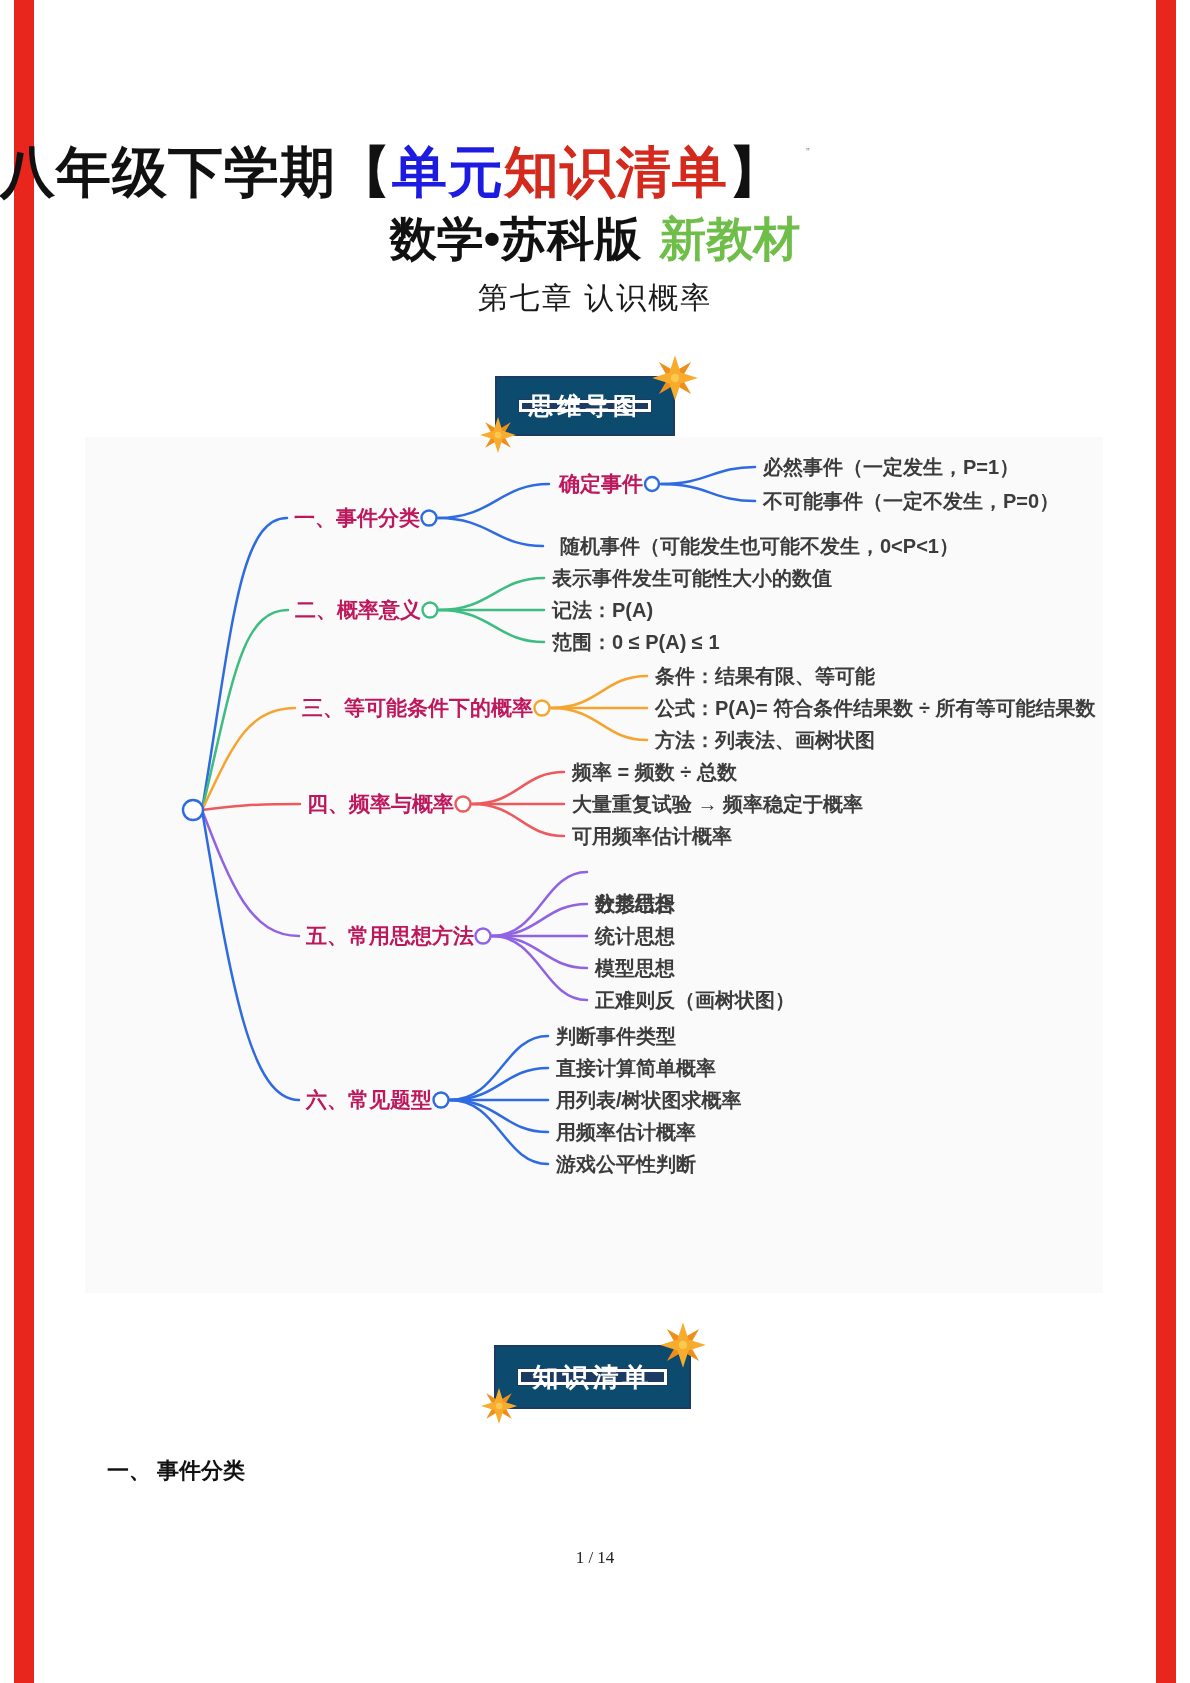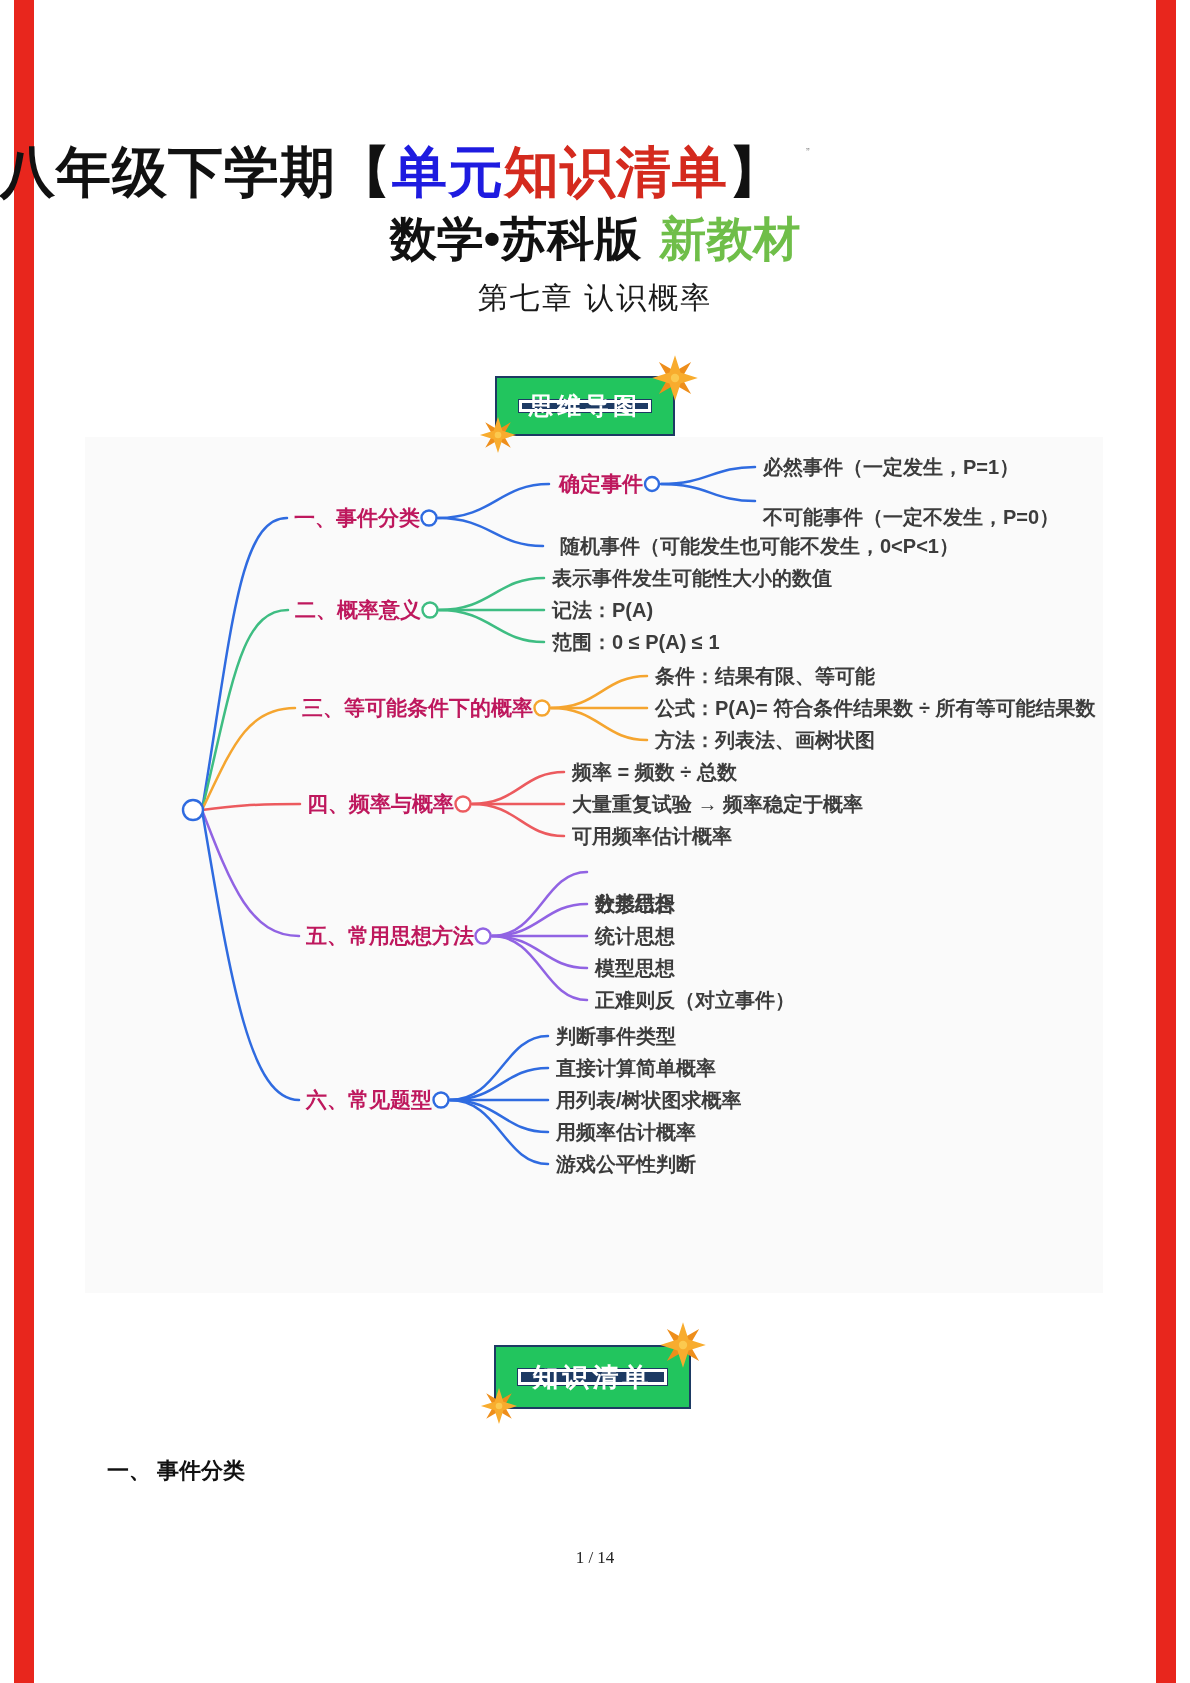--- a/index.html
+++ b/index.html
@@ -15,21 +15,21 @@
   .title1 .blue{color:var(--title-blue);}
   .title1 .red{color:var(--title-red);}
   .title2{position:absolute;top:208px;left:0;right:0;text-align:center;
     font-size:47px;font-weight:900;color:#111;white-space:nowrap;}
   .title2 .green{color:var(--green);margin-left:18px;}
   .chapter{position:absolute;top:278px;left:0;right:0;text-align:center;
     font-size:30px;font-weight:500;color:#1a1a1a;letter-spacing:2px;}
   .corner-mark{position:absolute;left:806px;top:146px;font-size:11px;color:#8a8a8a;}
 
   .badge{position:absolute;}
-  .badge-frame{position:absolute;inset:0;border:2px solid var(--navy);background:#22c55e;
+  .badge-frame{position:absolute;inset:0;border:2px solid var(--navy);background:#0c4a6e;
     padding:21px;box-sizing:border-box;}
   .badge-mid{border:1.5px solid var(--navy);background:#fff;padding:3px;height:100%;box-sizing:border-box;}
   .badge-inner{background:var(--navy);height:100%;display:flex;align-items:center;justify-content:center;}
   .badge-text{color:#fff;font-weight:700;letter-spacing:4px;}
   .badge1 .badge-text{font-size:24px;}
   .badge2 .badge-text{font-size:26px;}
   .star{position:absolute;z-index:3;}
   .badge1 .s-tr{right:-24px;top:-22px;width:48px;height:48px;}
   .badge1 .s-bl{left:-16px;bottom:-18px;width:38px;height:38px;}
   .badge2 .s-tr{right:-16px;top:-24px;width:48px;height:48px;}
@@ -120,40 +120,40 @@
     <path d="M 450 1100 C 499 1100, 503.9 1068, 548 1068" stroke="#2F6BE0" fill="none" stroke-width="2.5" stroke-linecap="round"></path>
     <path d="M 450 1100 C 499 1100, 503.9 1100, 548 1100" stroke="#2F6BE0" fill="none" stroke-width="2.5" stroke-linecap="round"></path>
     <path d="M 450 1100 C 499 1100, 503.9 1132, 548 1132" stroke="#2F6BE0" fill="none" stroke-width="2.5" stroke-linecap="round"></path>
     <path d="M 450 1100 C 499 1100, 503.9 1164, 548 1164" stroke="#2F6BE0" fill="none" stroke-width="2.5" stroke-linecap="round"></path>
     <circle cx="193" cy="810" r="10" fill="#fff" stroke="#2F6BE0" stroke-width="2.4"></circle>
   </svg>
 <div id="mindmap-nodes">
     <div class="mm-label" style="right: 770px; top: 504px; margin-left: 45px;">一、事件分类</div>
     <div class="mm-label" style="right: 547px; top: 470px;">确定事件</div>
     <div class="mm-child" style="left: 763px; top: 454px;">必然事件（一定发生，P=1）</div>
-    <div class="mm-child" style="left: 763px; top: 488px; margin-top: 16px;">不可能事件（一定不发生，P=0）</div>
+    <div class="mm-child" style="left: 763px; top: 488px;">不可能事件（一定不发生，P=0）</div>
     <div class="mm-child" style="left: 551px; top: 533px; padding-left: 9px;">随机事件（可能发生也可能不发生，0&lt;P&lt;1）</div>
     <div class="mm-label" style="right: 769px; top: 596px;">二、概率意义</div>
     <div class="mm-child" style="left: 552px; top: 565px;">表示事件发生可能性大小的数值</div>
     <div class="mm-child" style="left: 552px; top: 597px;">记法：P(A)</div>
     <div class="mm-child" style="left: 552px; top: 629px;">范围：0 ≤ P(A) ≤ 1</div>
     <div class="mm-label" style="right: 657px; top: 694px;">三、等可能条件下的概率</div>
     <div class="mm-child" style="left: 655px; top: 663px;">条件：结果有限、等可能</div>
     <div class="mm-child" style="left: 655px; top: 695px;">公式：P(A)= 符合条件结果数 ÷ 所有等可能结果数</div>
     <div class="mm-child" style="left: 655px; top: 727px;">方法：列表法、画树状图</div>
     <div class="mm-label" style="right: 736px; top: 790px;">四、频率与概率</div>
     <div class="mm-child" style="left: 572px; top: 759px;">频率 = 频数 ÷ 总数</div>
     <div class="mm-child" style="left: 572px; top: 791px;">大量重复试验 → 频率稳定于概率</div>
     <div class="mm-child" style="left: 572px; top: 823px;">可用频率估计概率</div>
     <div class="mm-label" style="right: 716px; top: 922px;">五、常用思想方法</div>
     <div class="mm-child" style="left: 595px; top: 859px; margin-top: 31px;">分类思想</div>
     <div class="mm-child" style="left: 595px; top: 891px;">数形结合</div>
     <div class="mm-child" style="left: 595px; top: 923px;">统计思想</div>
     <div class="mm-child" style="left: 595px; top: 955px;">模型思想</div>
-    <div class="mm-child" style="left: 595px; top: 987px;">正难则反（对立事件）</div>
+    <div class="mm-child" style="left: 595px; top: 987px;">正难则反（画树状图）</div>
     <div class="mm-label" style="right: 758px; top: 1086px;">六、常见题型</div>
     <div class="mm-child" style="left: 556px; top: 1023px;">判断事件类型</div>
     <div class="mm-child" style="left: 556px; top: 1055px;">直接计算简单概率</div>
     <div class="mm-child" style="left: 556px; top: 1087px;">用列表/树状图求概率</div>
     <div class="mm-child" style="left: 556px; top: 1119px;">用频率估计概率</div>
     <div class="mm-child" style="left: 556px; top: 1151px;">游戏公平性判断</div>
   </div>
 
 <div class="badge badge2" style="left:494px;top:1345px;width:197px;height:64px;">
   <div class="badge-frame">

